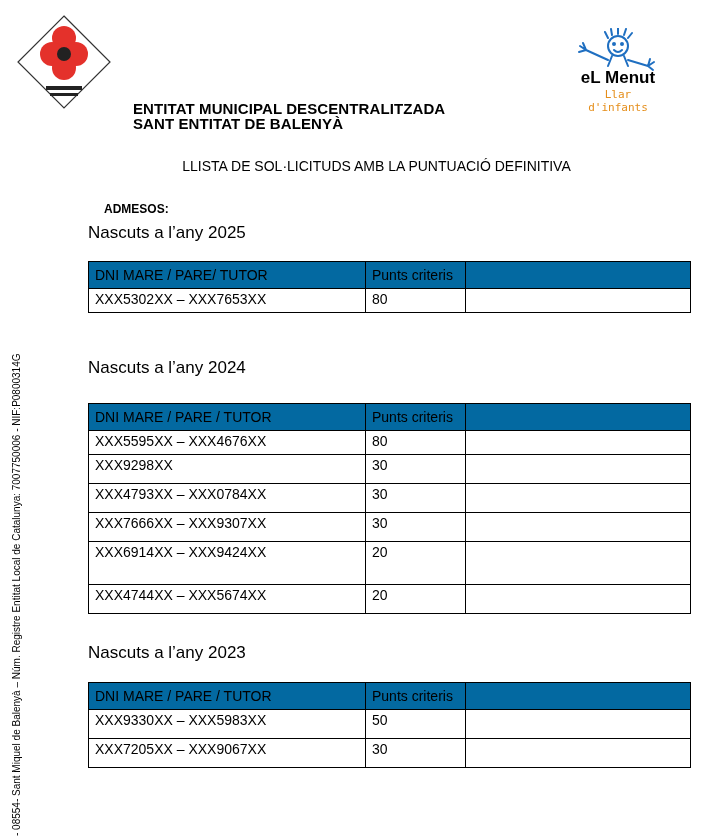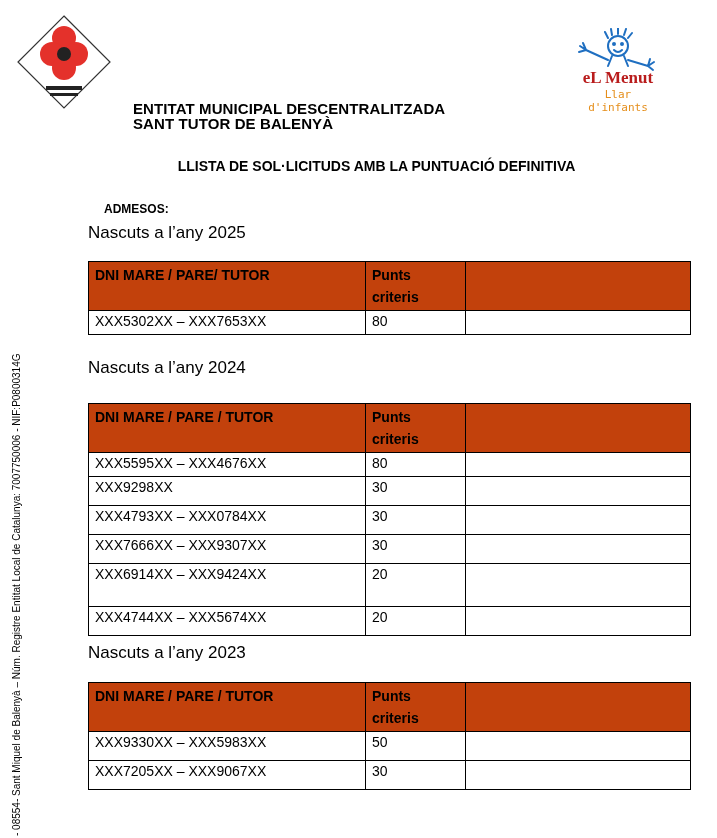--- a/index.html
+++ b/index.html
@@ -1,47 +1,47 @@
 <!DOCTYPE html>
 <html><head>
 <meta charset="utf-8">
 <style>
   html, body { margin:0; padding:0; background:#fff; }
   body { width:717px; height:838px; position:relative; overflow:hidden; font-family:"Liberation Sans", sans-serif; color:#000; }
   .logo-left { position:absolute; left:16px; top:14px; width:96px; height:96px; }
   .org { position:absolute; left:133px; top:63px; font-size:15px; font-weight:bold; line-height:15px; letter-spacing:0.1px;margin-top:38px; }
   .logo-right { position:absolute; left:574px; top:28px; width:88px; height:72px; }
-  .elmenut { position:absolute; left:578px; top:68px; width:80px; text-align:center; color:#b91c1c; font-family:Liberation Serif, serif; font-weight:bold; font-size:17px; letter-spacing:0px; }
+  .elmenut { position:absolute; left:578px; top:68px; width:80px; text-align:center; color:#000000; font-family:Liberation Sans, sans-serif; font-weight:bold; font-size:17px; letter-spacing:0px; }
   .llar { position:absolute; left:578px; top:88px; width:80px; text-align:center; color:#e58e1a; font-family:"DejaVu Sans Mono", monospace; font-size:11px; }
-  .title { position:absolute; left:0; width:717px; top:158px; text-align:center; font-weight:bold; font-size:14px; padding-left:36px; box-sizing:border-box; }
+  .title { position:absolute; left:0; width:717px; top:158px; text-align:center; font-weight:normal; font-size:14px; padding-left:36px; box-sizing:border-box; }
   .admesos { position:absolute; left:104px; top:202px; font-weight:bold; font-size:12px; }
   .section-label { position:absolute; left:88px; font-size:17px; }
   table { position:absolute; left:88px; width:603px; border-collapse:collapse; font-size:14px; }
   td, th { border:1px solid #000; padding:2px 6px; text-align:left; vertical-align:top; height:24px; box-sizing:border-box; }
-  th { background:#c2410c; font-weight:bold; line-height:22px; }
+  th { background:#0369a1; font-weight:normal; line-height:22px; }
   .c1 { width:277px; } .c2 { width:100px;margin-top:20px; }
   .sidetext { position:absolute; left:11px; top:836px; transform-origin:0 0; transform:rotate(-90deg); white-space:nowrap; font-size:10px; color:#000; }
 </style>
 </head>
 <body>
 
 <svg class="logo-left" viewBox="0 0 96 96">
   <polygon points="48,2 94,48 48,94 2,48" fill="#fff" stroke="#333" stroke-width="1.2"></polygon>
   <circle cx="48" cy="24" r="12" fill="#e4312b"></circle>
   <circle cx="36" cy="40" r="12" fill="#e4312b"></circle>
   <circle cx="60" cy="40" r="12" fill="#e4312b"></circle>
   <circle cx="48" cy="54" r="12" fill="#e4312b"></circle>
   <circle cx="48" cy="40" r="7" fill="#222"></circle>
   <rect x="30" y="72" width="36" height="4" fill="#222"></rect>
   <rect x="34" y="79" width="28" height="3" fill="#222"></rect>
 </svg>
 
 <div class="org">
   <div>ENTITAT MUNICIPAL DESCENTRALITZADA</div>
-  <div>SANT TUTOR DE BALENYÀ</div>
+  <div>SANT ENTITAT DE BALENYÀ</div>
 </div>
 
 <svg class="logo-right" viewBox="0 0 88 72">
   <g stroke="#1f6fc1" stroke-width="2" fill="none" stroke-linecap="round">
     <circle cx="44" cy="18" r="10"></circle>
     <path d="M34 10 l-3 -6 M38 7 l-1 -6 M44 6 l0 -6 M50 7 l2 -6 M54 10 l4 -5"></path>
     <circle cx="40" cy="16" r="1" fill="#1f6fc1"></circle>
     <circle cx="48" cy="16" r="1" fill="#1f6fc1"></circle>
     <path d="M40 22 q4 4 8 0"></path>
     <path d="M38 28 l-4 10 M50 28 l4 10"></path>

